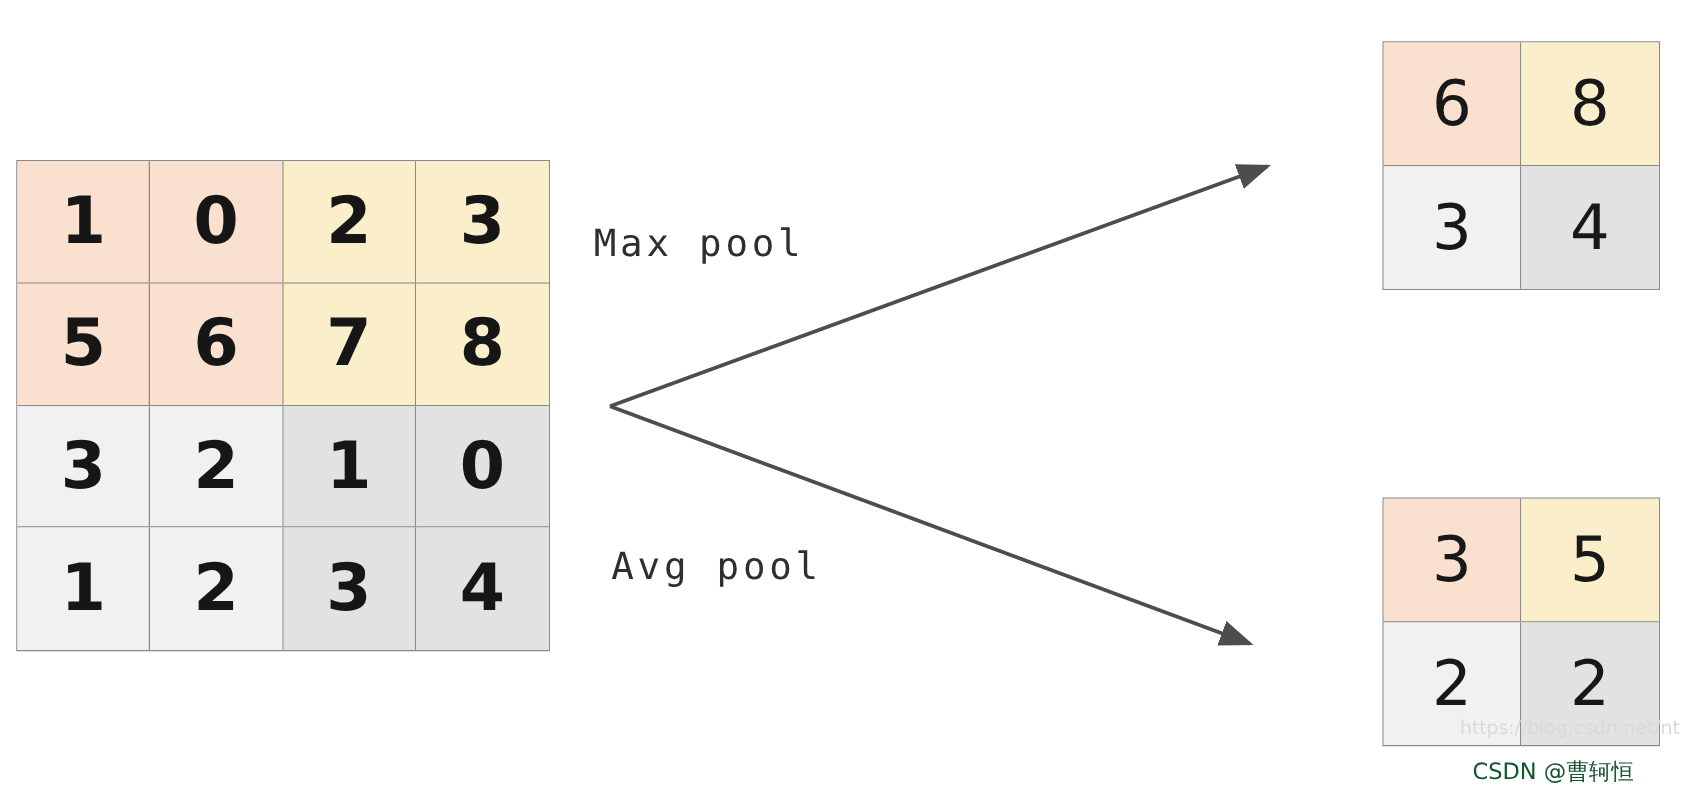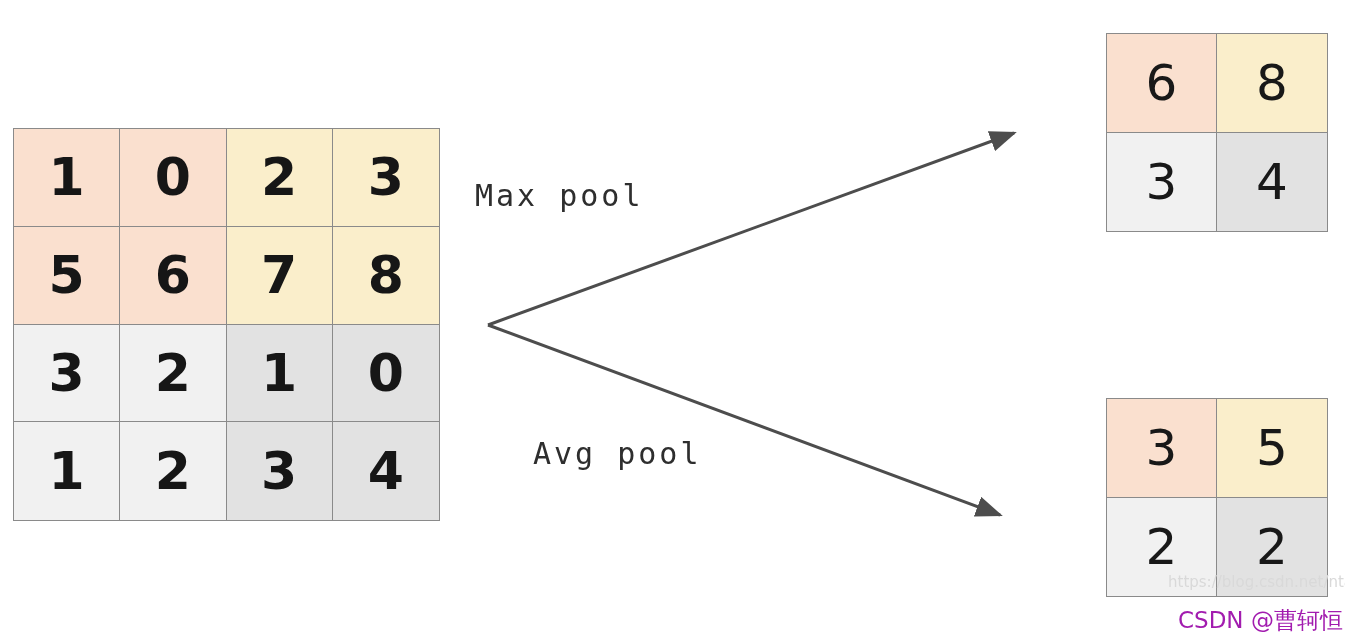--- a/index.html
+++ b/index.html
@@ -86,21 +86,21 @@
   
   .arrow-label {
     position: absolute;
     font-family: "DejaVu Sans Mono", monospace;
     font-size: 30px;
     letter-spacing: 3px;
     color: #2e2e2e;
     white-space: nowrap;
   }
   #max-pool-label { left: 475px; top: 178px; }
-  #avg-pool-label { left: 489px; top: 436px; margin-left: 44px; }
+  #avg-pool-label { left: 489px; top: 436px; }
 
   
   #arrows {
     position: absolute;
     left: 0;
     top: 0;
     width: 1345px;
     height: 641px;
     pointer-events: none;
   }
@@ -113,22 +113,22 @@
     font-family: "DejaVu Sans", sans-serif;
     font-size: 15px;
     color: #d9d9d9;
     white-space: nowrap;
   }
   #csdn-watermark {
     position: absolute;
     left: 1178px;
     top: 605px;
     font-family: "DejaVu Sans", sans-serif;
-    font-size: 23px;
-    color: #a21caf;
+    font-size: 18px;
+    color: #14532d;
     white-space: nowrap;
   }
 </style>
 </head>
 <body>
 
 <div id="canvas">
 
   <div id="input-matrix">
     <div class="cell q-tl">1</div>

